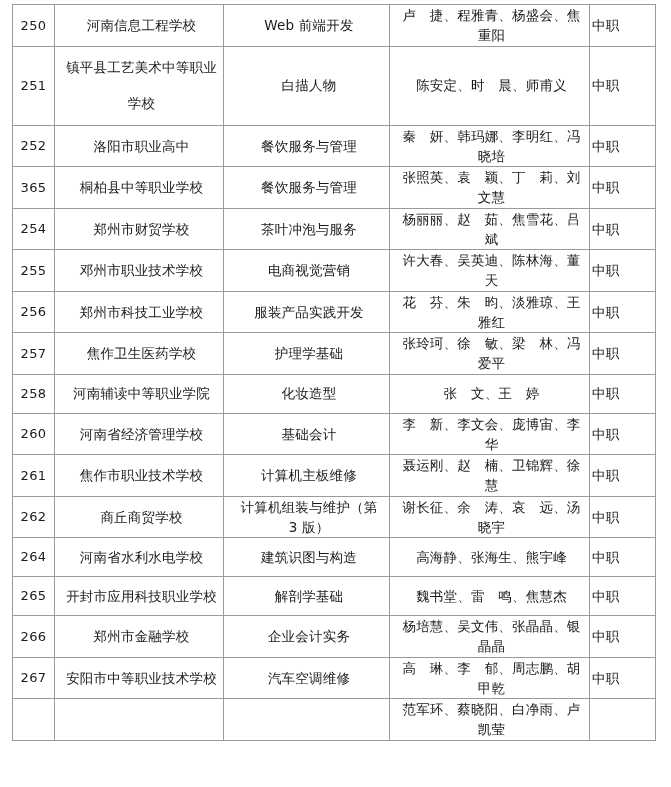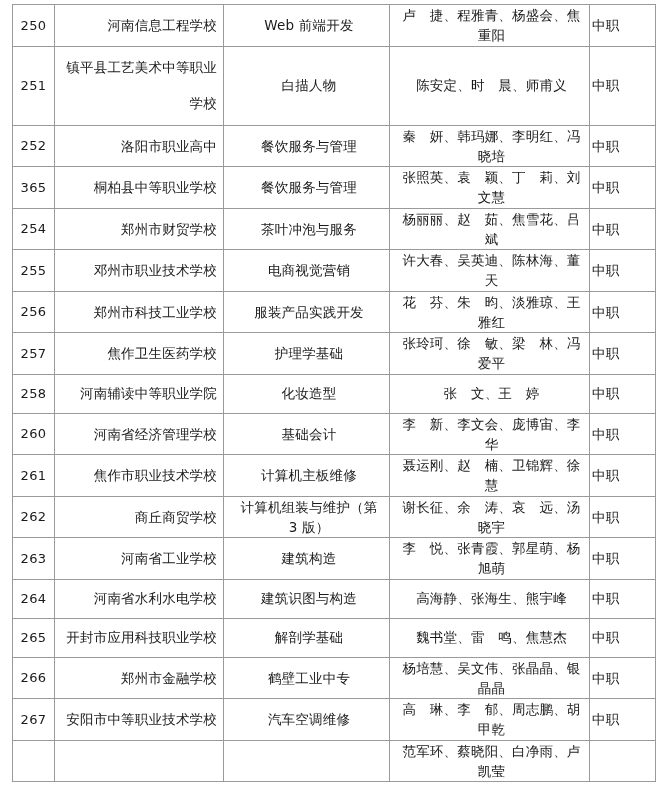--- a/index.html
+++ b/index.html
@@ -54,21 +54,21 @@
     white-space: pre-wrap;
   }
 
   .cell-index .cell-inner {
     text-align: center;
     font-size: 13px;
     padding: 0 2px;
     letter-spacing: 0.4px;
   }
   .cell-school .cell-inner {
-    text-align: right;
+    text-align: center;
     padding: 0 6px 0 11px;
   }
   .cell-course .cell-inner {
     text-align: center;
     padding: 0 6px 0 11px;
   }
   .cell-people .cell-inner {
     text-align: center;
     padding: 0 6px 0 10px;
   }
@@ -297,37 +297,20 @@
           </td>
           <td class="cell-people">
             <span class="cell-inner">谢长征、余　涛、哀　远、汤晓宇</span>
           </td>
           <td class="cell-level">
             <span class="cell-inner">中职</span>
           </td>
         </tr>
         <tr class="row-normal">
           <td class="cell-index">
-            <span class="cell-inner">263</span>
-          </td>
-          <td class="cell-school">
-            <span class="cell-inner">河南省工业学校</span>
-          </td>
-          <td class="cell-course">
-            <span class="cell-inner">建筑构造</span>
-          </td>
-          <td class="cell-people">
-            <span class="cell-inner">李　悦、张青霞、郭星萌、杨旭萌</span>
-          </td>
-          <td class="cell-level">
-            <span class="cell-inner">中职</span>
-          </td>
-        </tr>
-        <tr class="row-normal">
-          <td class="cell-index">
             <span class="cell-inner">264</span>
           </td>
           <td class="cell-school">
             <span class="cell-inner">河南省水利水电学校</span>
           </td>
           <td class="cell-course">
             <span class="cell-inner">建筑识图与构造</span>
           </td>
           <td class="cell-people">
             <span class="cell-inner">高海静、张海生、熊宇峰</span>
@@ -354,21 +337,21 @@
           </td>
         </tr>
         <tr class="row-normal">
           <td class="cell-index">
             <span class="cell-inner">266</span>
           </td>
           <td class="cell-school">
             <span class="cell-inner">郑州市金融学校</span>
           </td>
           <td class="cell-course">
-            <span class="cell-inner">鹤壁工业中专</span>
+            <span class="cell-inner">企业会计实务</span>
           </td>
           <td class="cell-people">
             <span class="cell-inner">杨培慧、吴文伟、张晶晶、银晶晶</span>
           </td>
           <td class="cell-level">
             <span class="cell-inner">中职</span>
           </td>
         </tr>
         <tr class="row-normal">
           <td class="cell-index">

